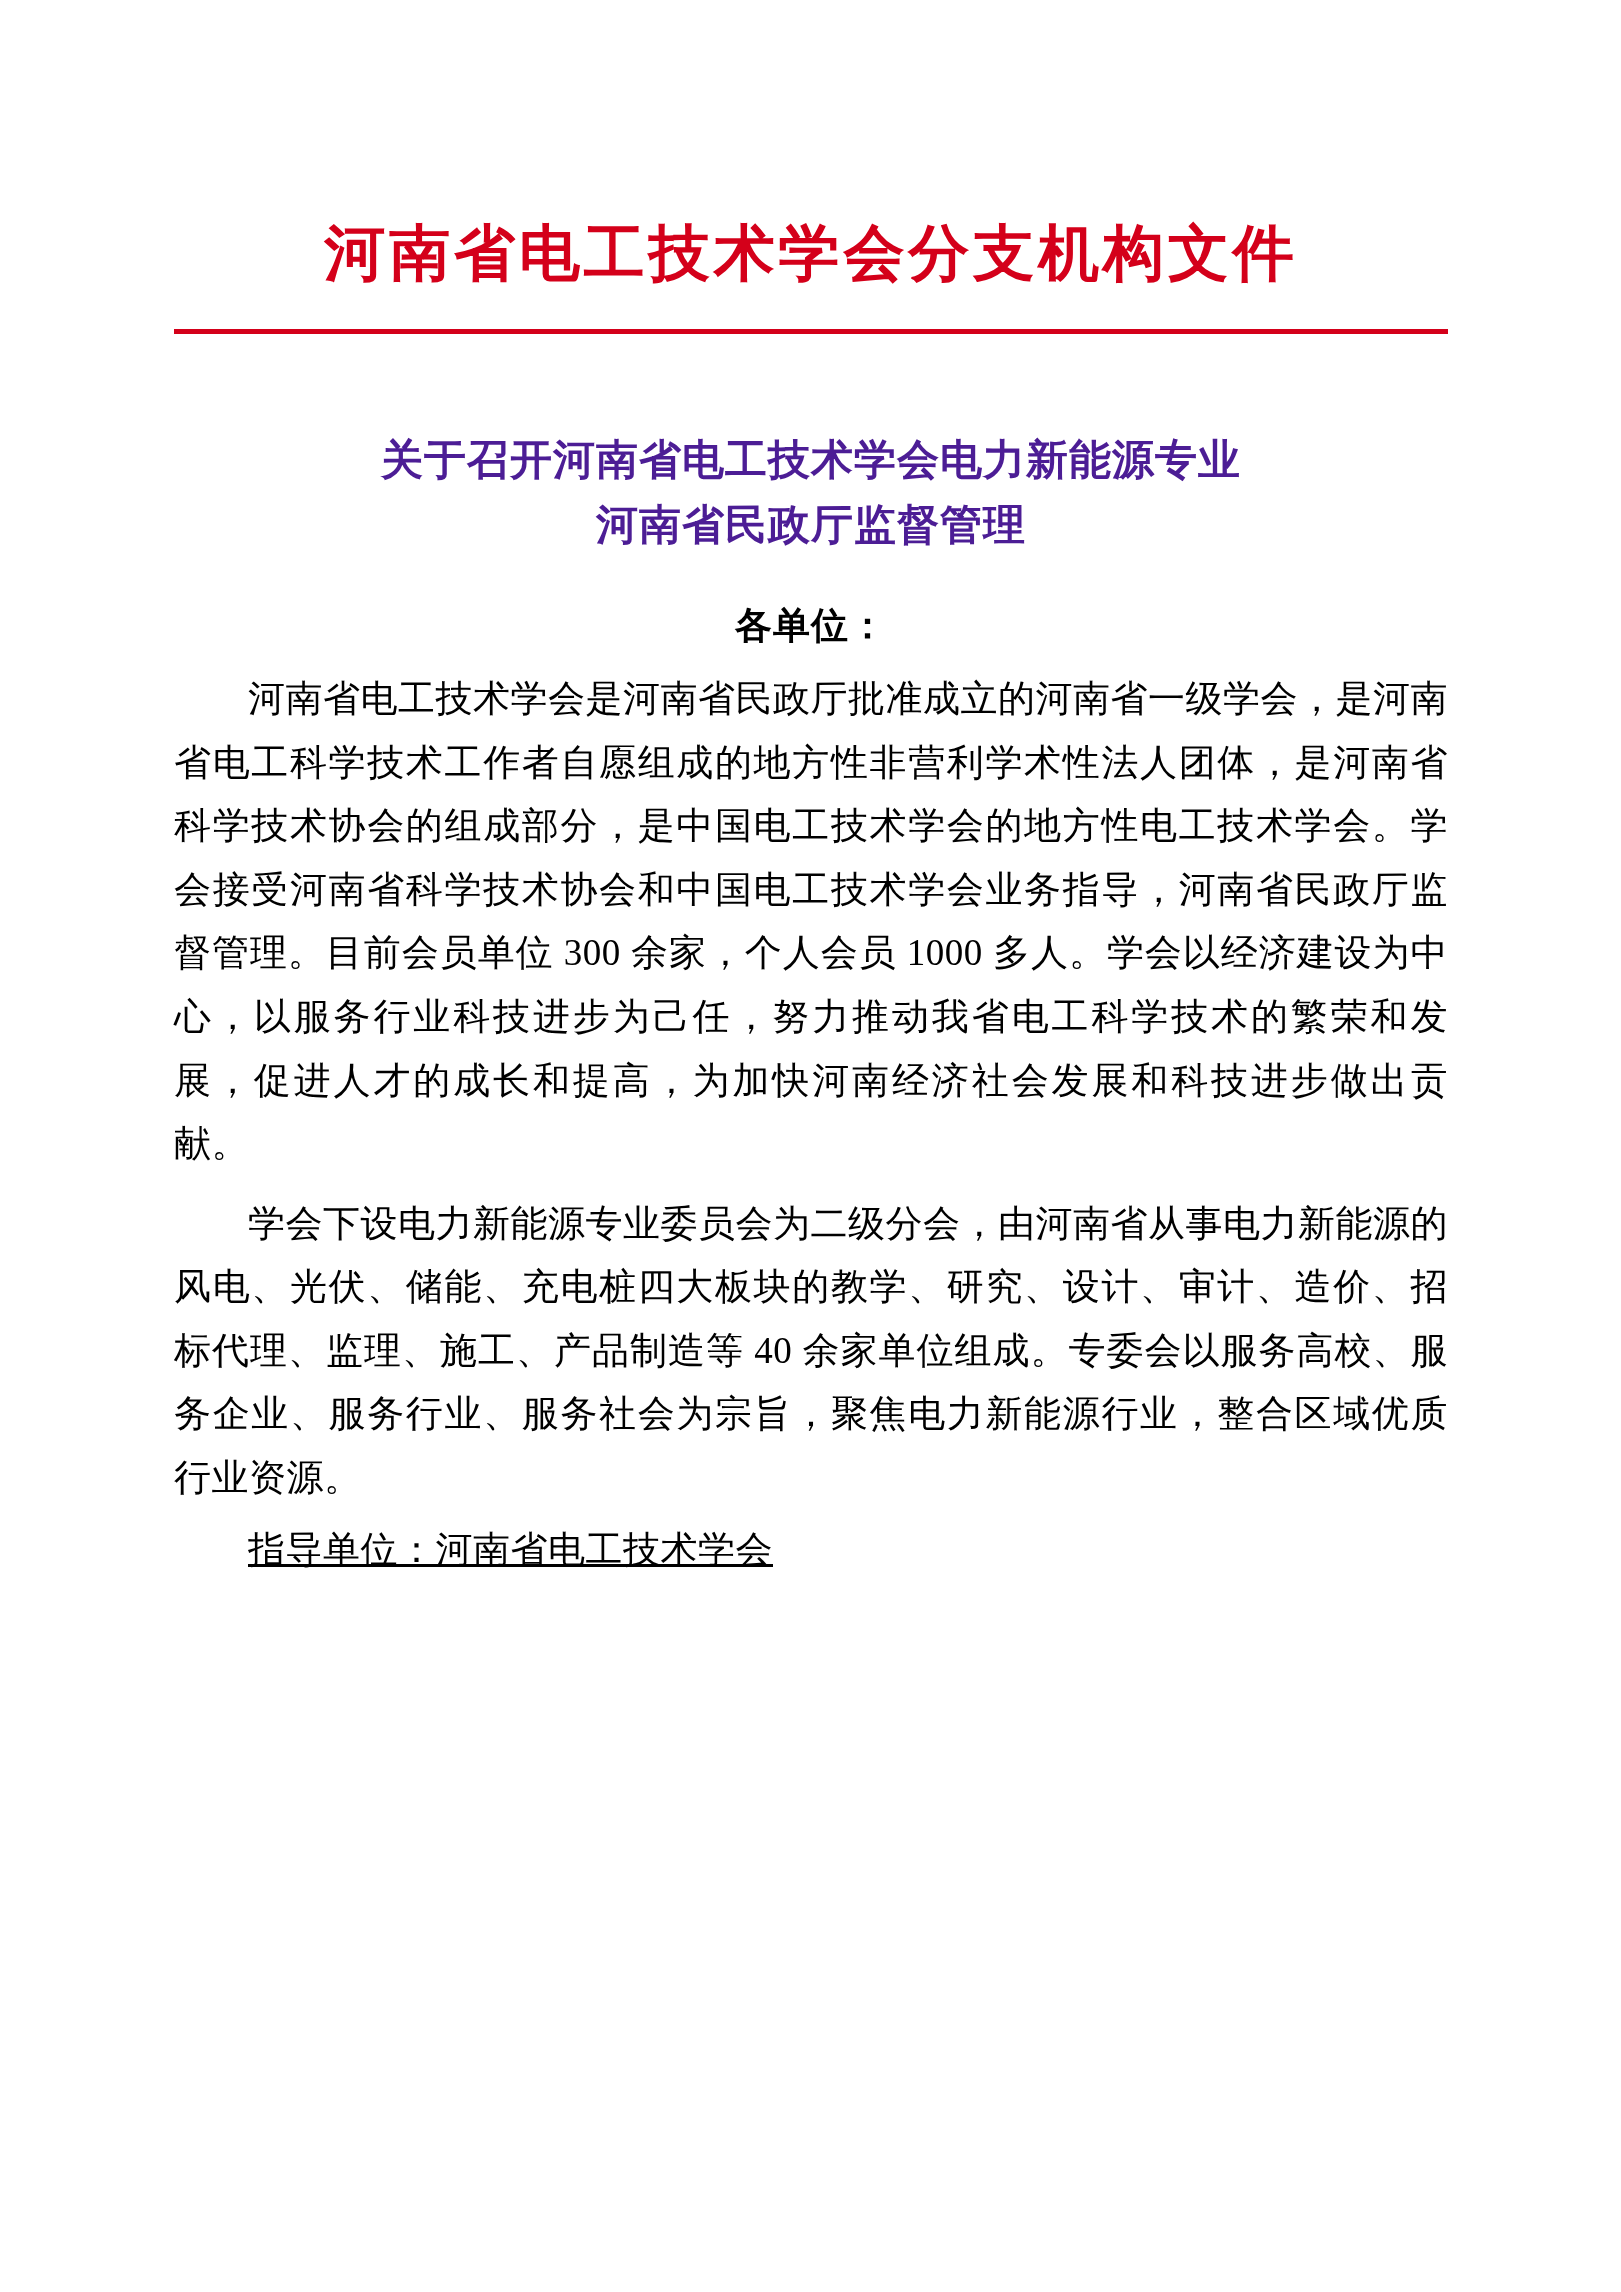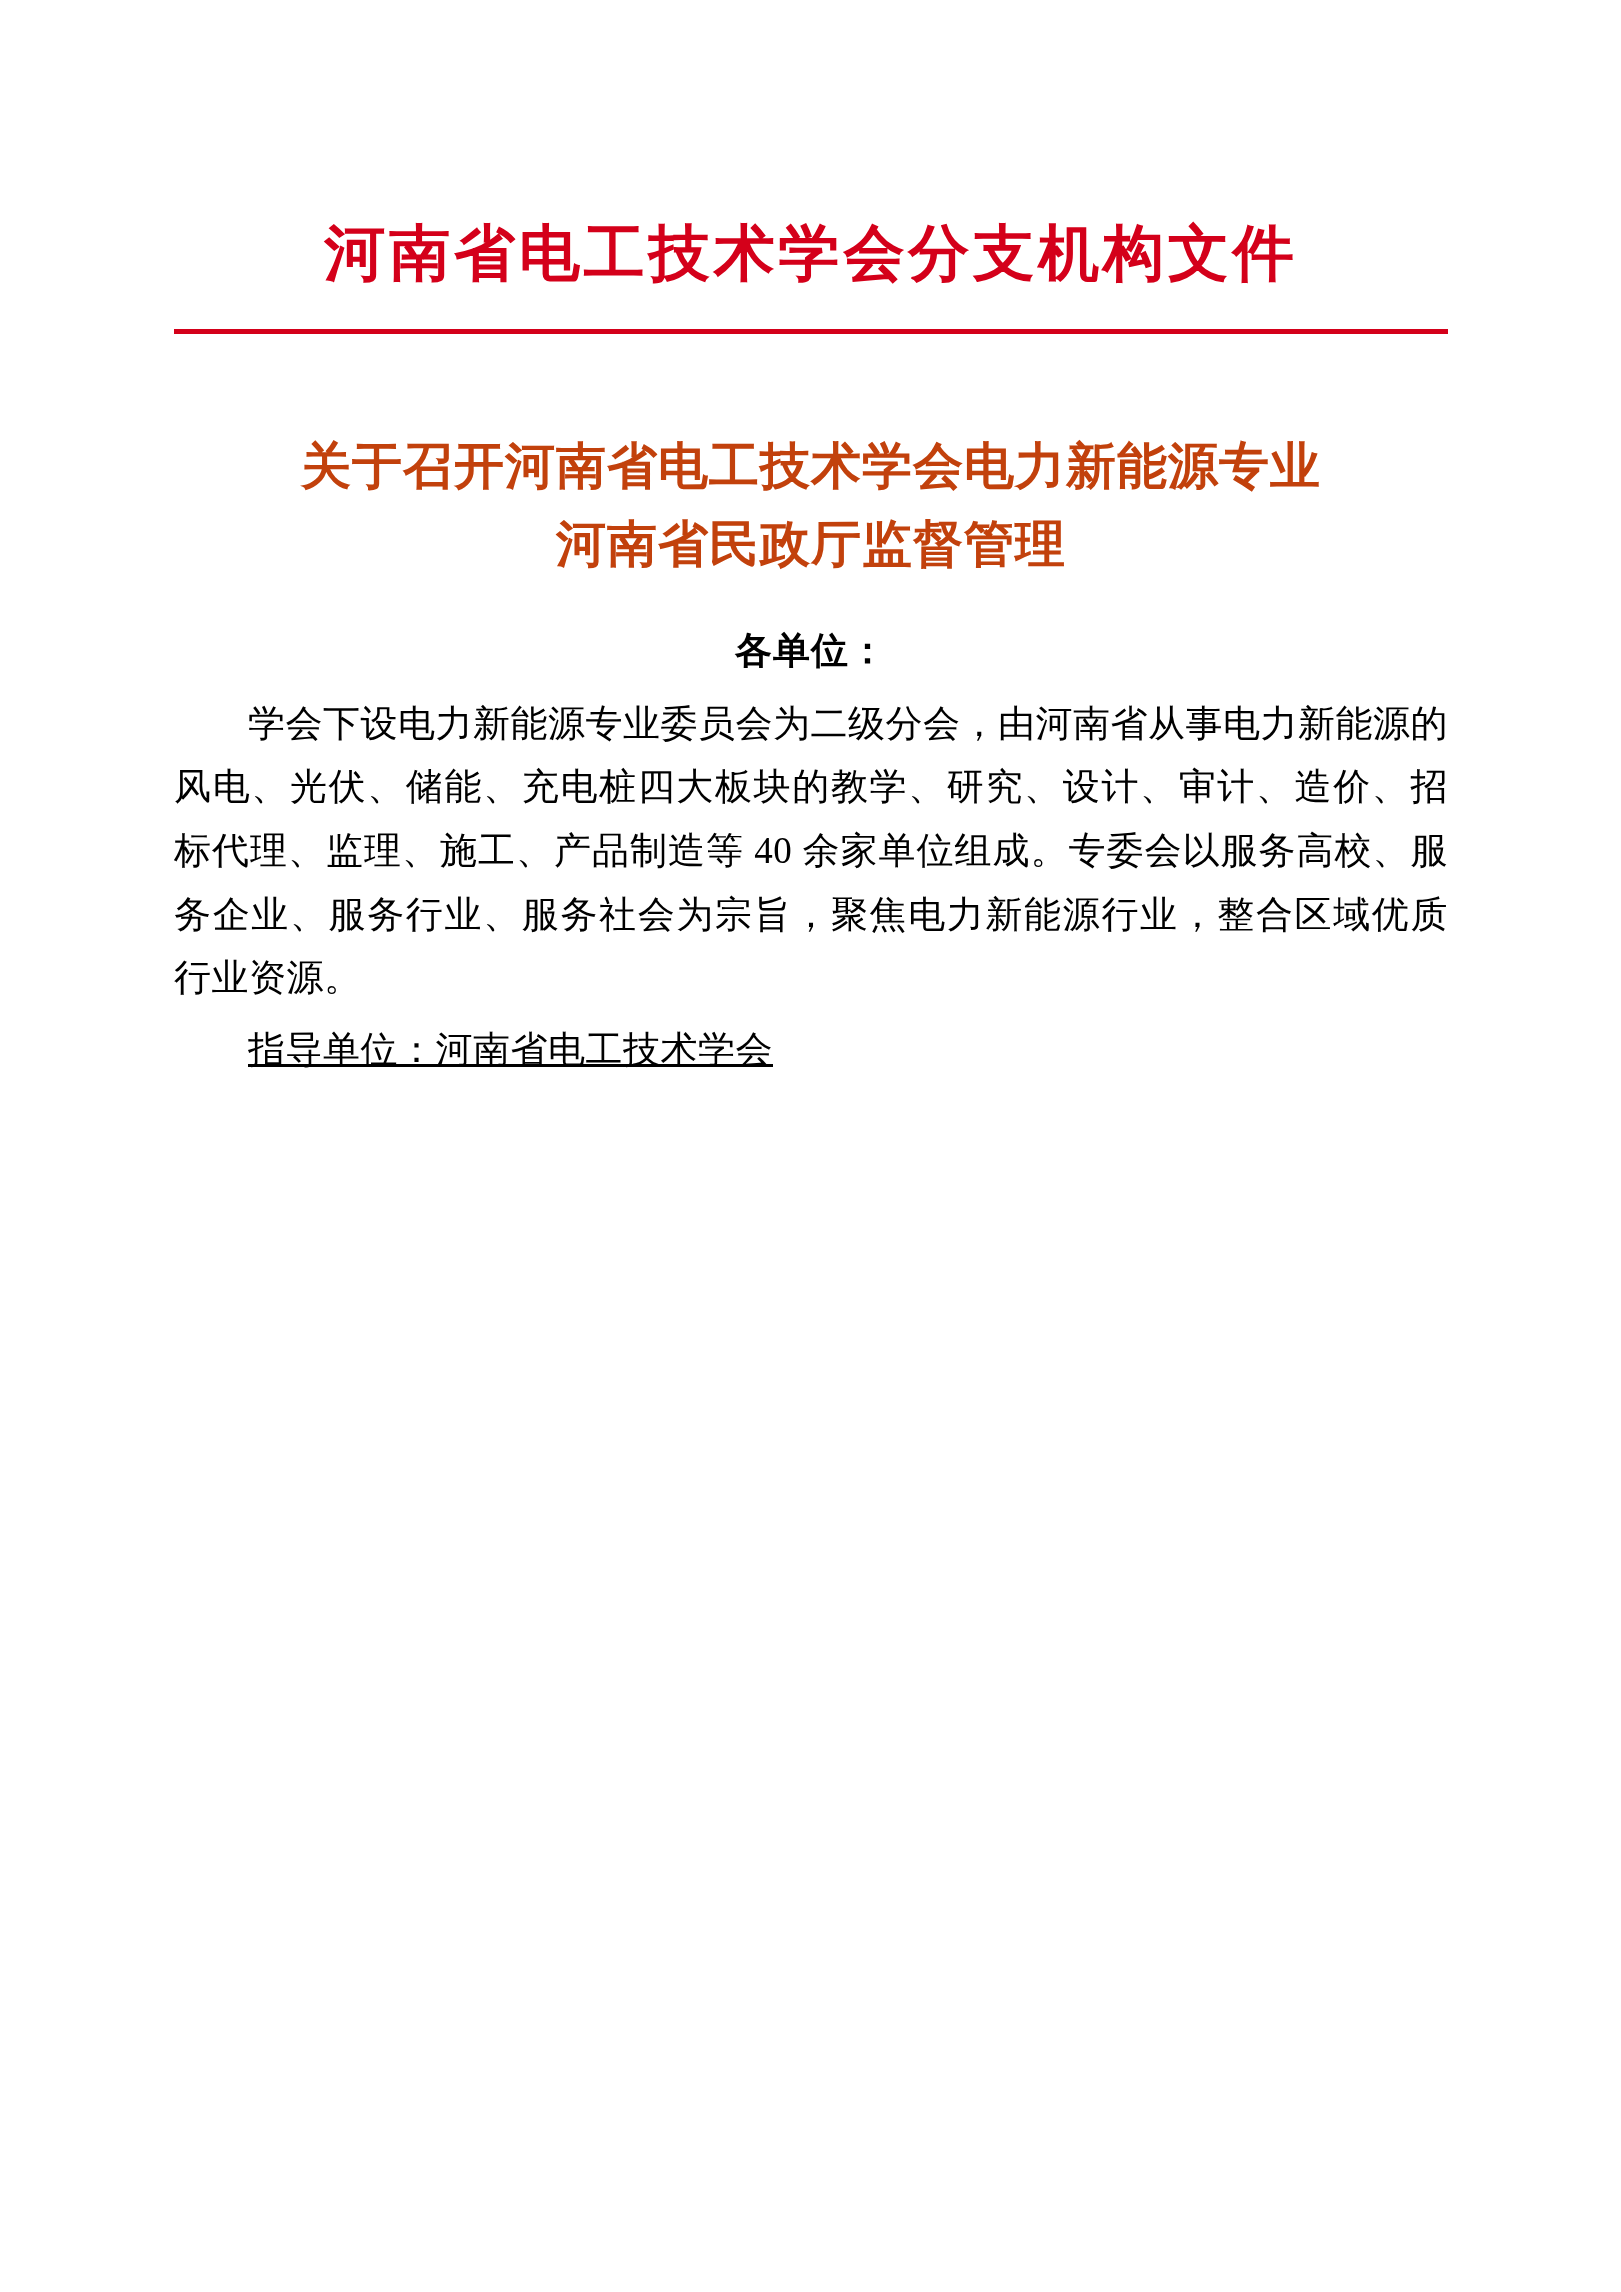--- a/index.html
+++ b/index.html
@@ -38,23 +38,23 @@
     margin-top: 41px;
     height: 4.9px;
     background: #d4001a;
     width: 1274px;
   }
   .doc-title {
     margin-top: 94px;
     text-align: center;
     font-family: Liberation Serif, serif;
     font-weight: bold;
-    font-size: 50px;
+    font-size: 42px;
     line-height: 1.55;
-    color: #c2410c;
+    color: #4c1d95;
     letter-spacing: 1px;
   }
   .salutation {
     margin-top: 43px;
     font-size: 37px;
     font-weight: bold;
     font-family: "DejaVu Serif", "Liberation Serif", serif;
     letter-spacing: 1px;
     color: #000;
     text-align: center;
@@ -108,20 +108,21 @@
 
     <div class="masthead-rule"></div>
 
     <div class="doc-title">
       <div>关于召开河南省电工技术学会电力新能源专业</div>
       <div>河南省民政厅监督管理</div>
     </div>
 
     <div class="salutation">各单位：</div>
 
+    <p class="body-para">河南省电工技术学会是河南省民政厅批准成立的河南省一级学会，是河南省电工科学技术工作者自愿组成的地方性非营利学术性法人团体，是河南省科学技术协会的组成部分，是中国电工技术学会的地方性电工技术学会。学会接受河南省科学技术协会和中国电工技术学会业务指导，河南省民政厅监督管理。目前会员单位 300 余家，个人会员 1000 多人。学会以经济建设为中心，以服务行业科技进步为己任，努力推动我省电工科学技术的繁荣和发展，促进人才的成长和提高，为加快河南经济社会发展和科技进步做出贡献。</p>
 
     <p class="body-para">学会下设电力新能源专业委员会为二级分会，由河南省从事电力新能源的风电、光伏、储能、充电桩四大板块的教学、研究、设计、审计、造价、招标代理、监理、施工、产品制造等 40 余家单位组成。专委会以服务高校、服务企业、服务行业、服务社会为宗旨，聚焦电力新能源行业，整合区域优质行业资源。</p>
 
 
     <div class="sub-line">指导单位：河南省电工技术学会</div>
 
   </div>
 
   <div class="page-number">—1—</div>
 </div>

